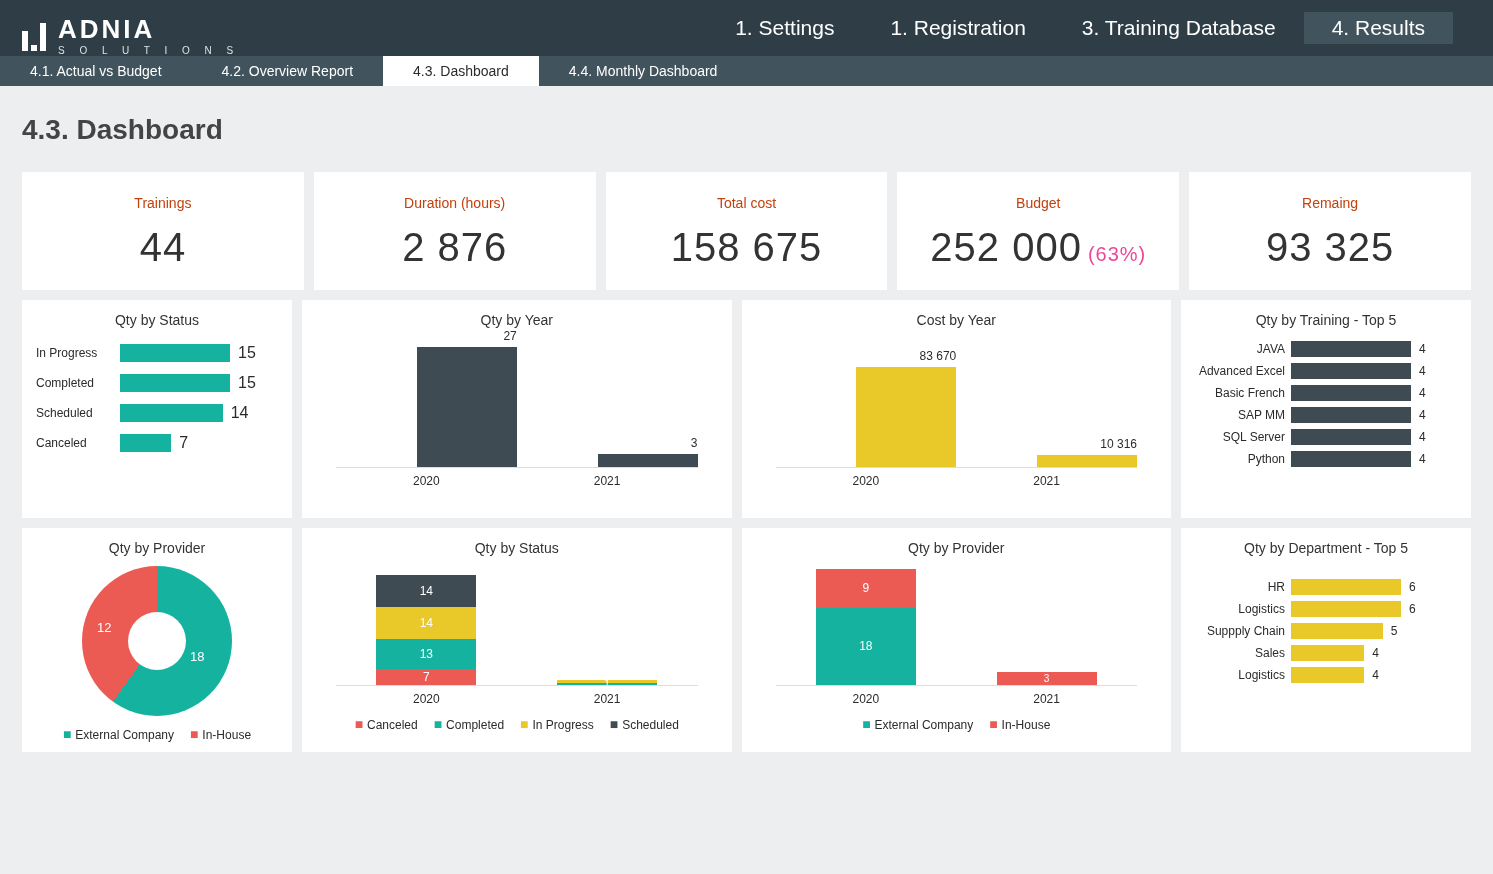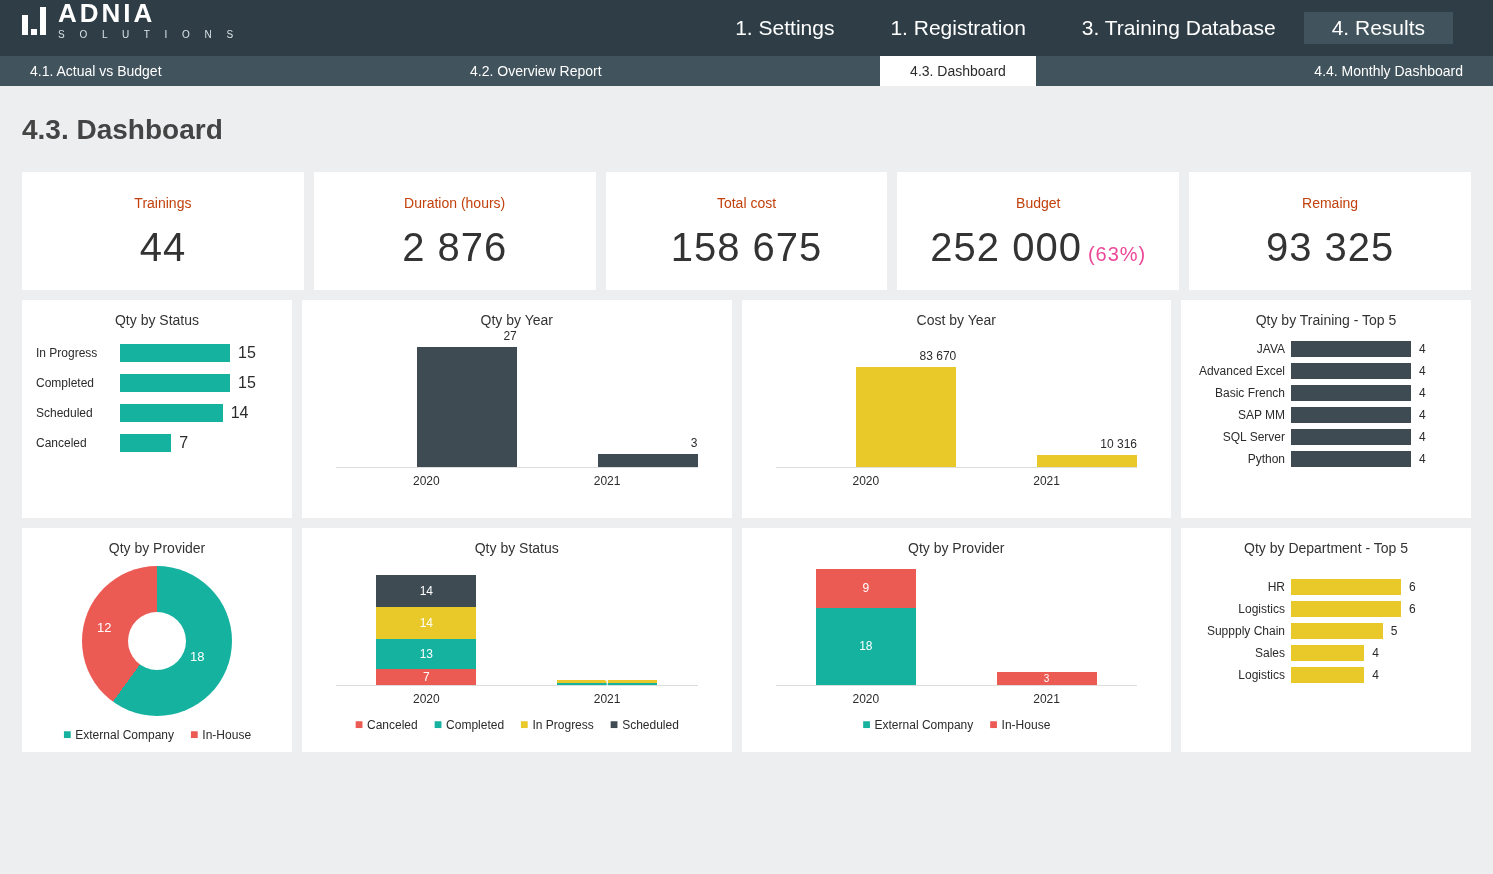--- a/index.html
+++ b/index.html
@@ -1,33 +1,33 @@
 <!DOCTYPE html>
 <html><head>
 <meta charset="utf-8">
 <style>
   * { box-sizing: border-box; margin: 0; padding: 0; }
   body { font-family: "Segoe UI", Arial, sans-serif; background: #eceeef; color: #2b2b2b; }
   
   
-  .topbar { background: #2f3e46; height: 56px; display: flex; align-items: flex-start; }
+  .topbar { background: #2f3e46; height: 56px; display: flex; align-items: flex-end; }
   .brand { display: flex; align-items: center; padding-left: 22px; color: #fff; gap: 12px; }
   .brand-logo { display: flex; align-items: flex-end; gap: 3px; height: 30px; }
   .brand-logo span { display: block; width: 6px; background: #fff; }
   .brand-logo span:nth-child(1){height:20px}
   .brand-logo span:nth-child(2){height:6px}
   .brand-logo span:nth-child(3){height:28px}
   .brand-text { display:flex; flex-direction:column; line-height:1; }
   .brand-text .t1 { font-size: 26px; font-weight: 700; letter-spacing: 3px; }
   .brand-text .t2 { font-size: 10px; letter-spacing: 6px; margin-top:4px; color:#d9e3e7;}
   .navmain { margin-left:auto; display:flex; align-items:center; height:100%; padding-right:40px;}
   .navmain a { color:#fff; text-decoration:none; font-size:21px; padding:0 28px; height:32px; display:flex; align-items:center;}
   .navmain a.active { background:#41535c; }
   
-  .subbar { background:#41535c; height:30px; display:flex; justify-content:space-between; align-items:stretch; }
+  .subbar { background:#41535c; height:30px; display:flex; justify-content:flex-start; align-items:stretch; }
   .subbar a { color:#fff; text-decoration:none; font-size:14px; padding:0 30px; display:flex; align-items:center;}
   .subbar a.active { background:#fff; color:#2b2b2b; }
   
   .page { padding: 28px 22px 20px 22px; }
   .page-title { font-size: 28px; color:#444; margin-bottom: 26px; }
   
   .grid { display:grid; gap:10px; }
   .row-kpi { grid-template-columns: repeat(5, 1fr); }
   .row-chart { grid-template-columns: 270px 1fr 1fr 290px; }
   

